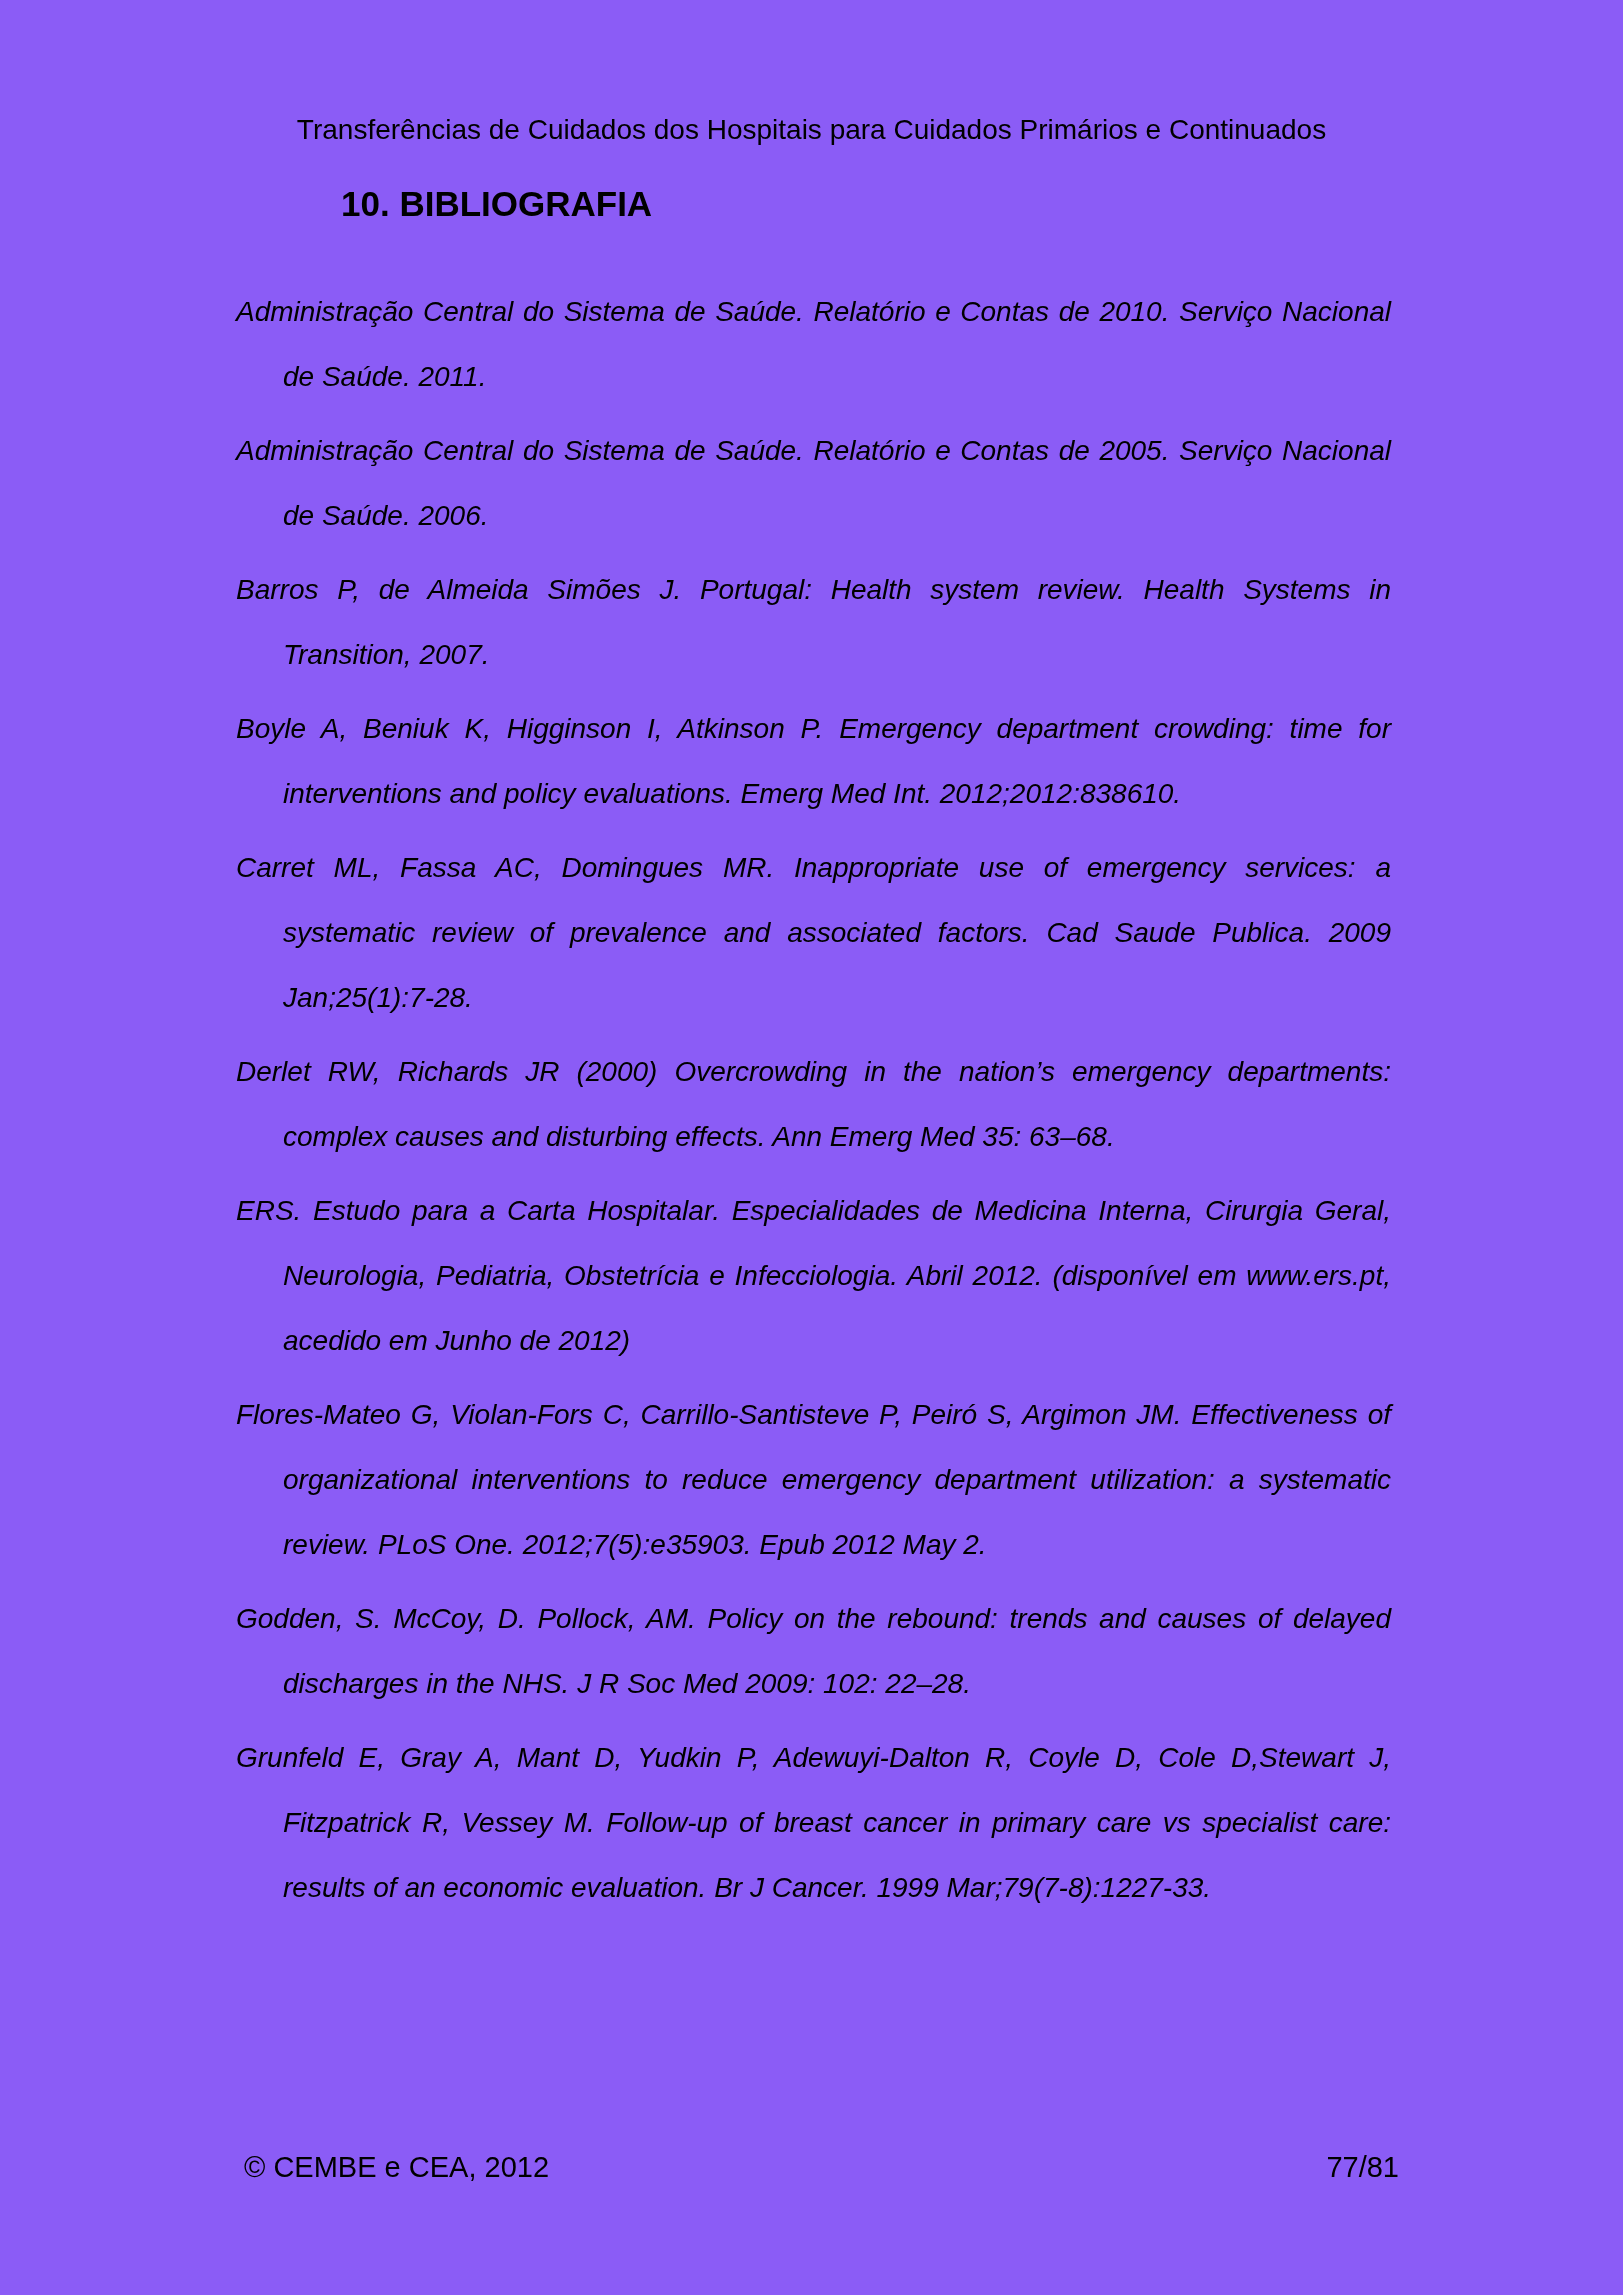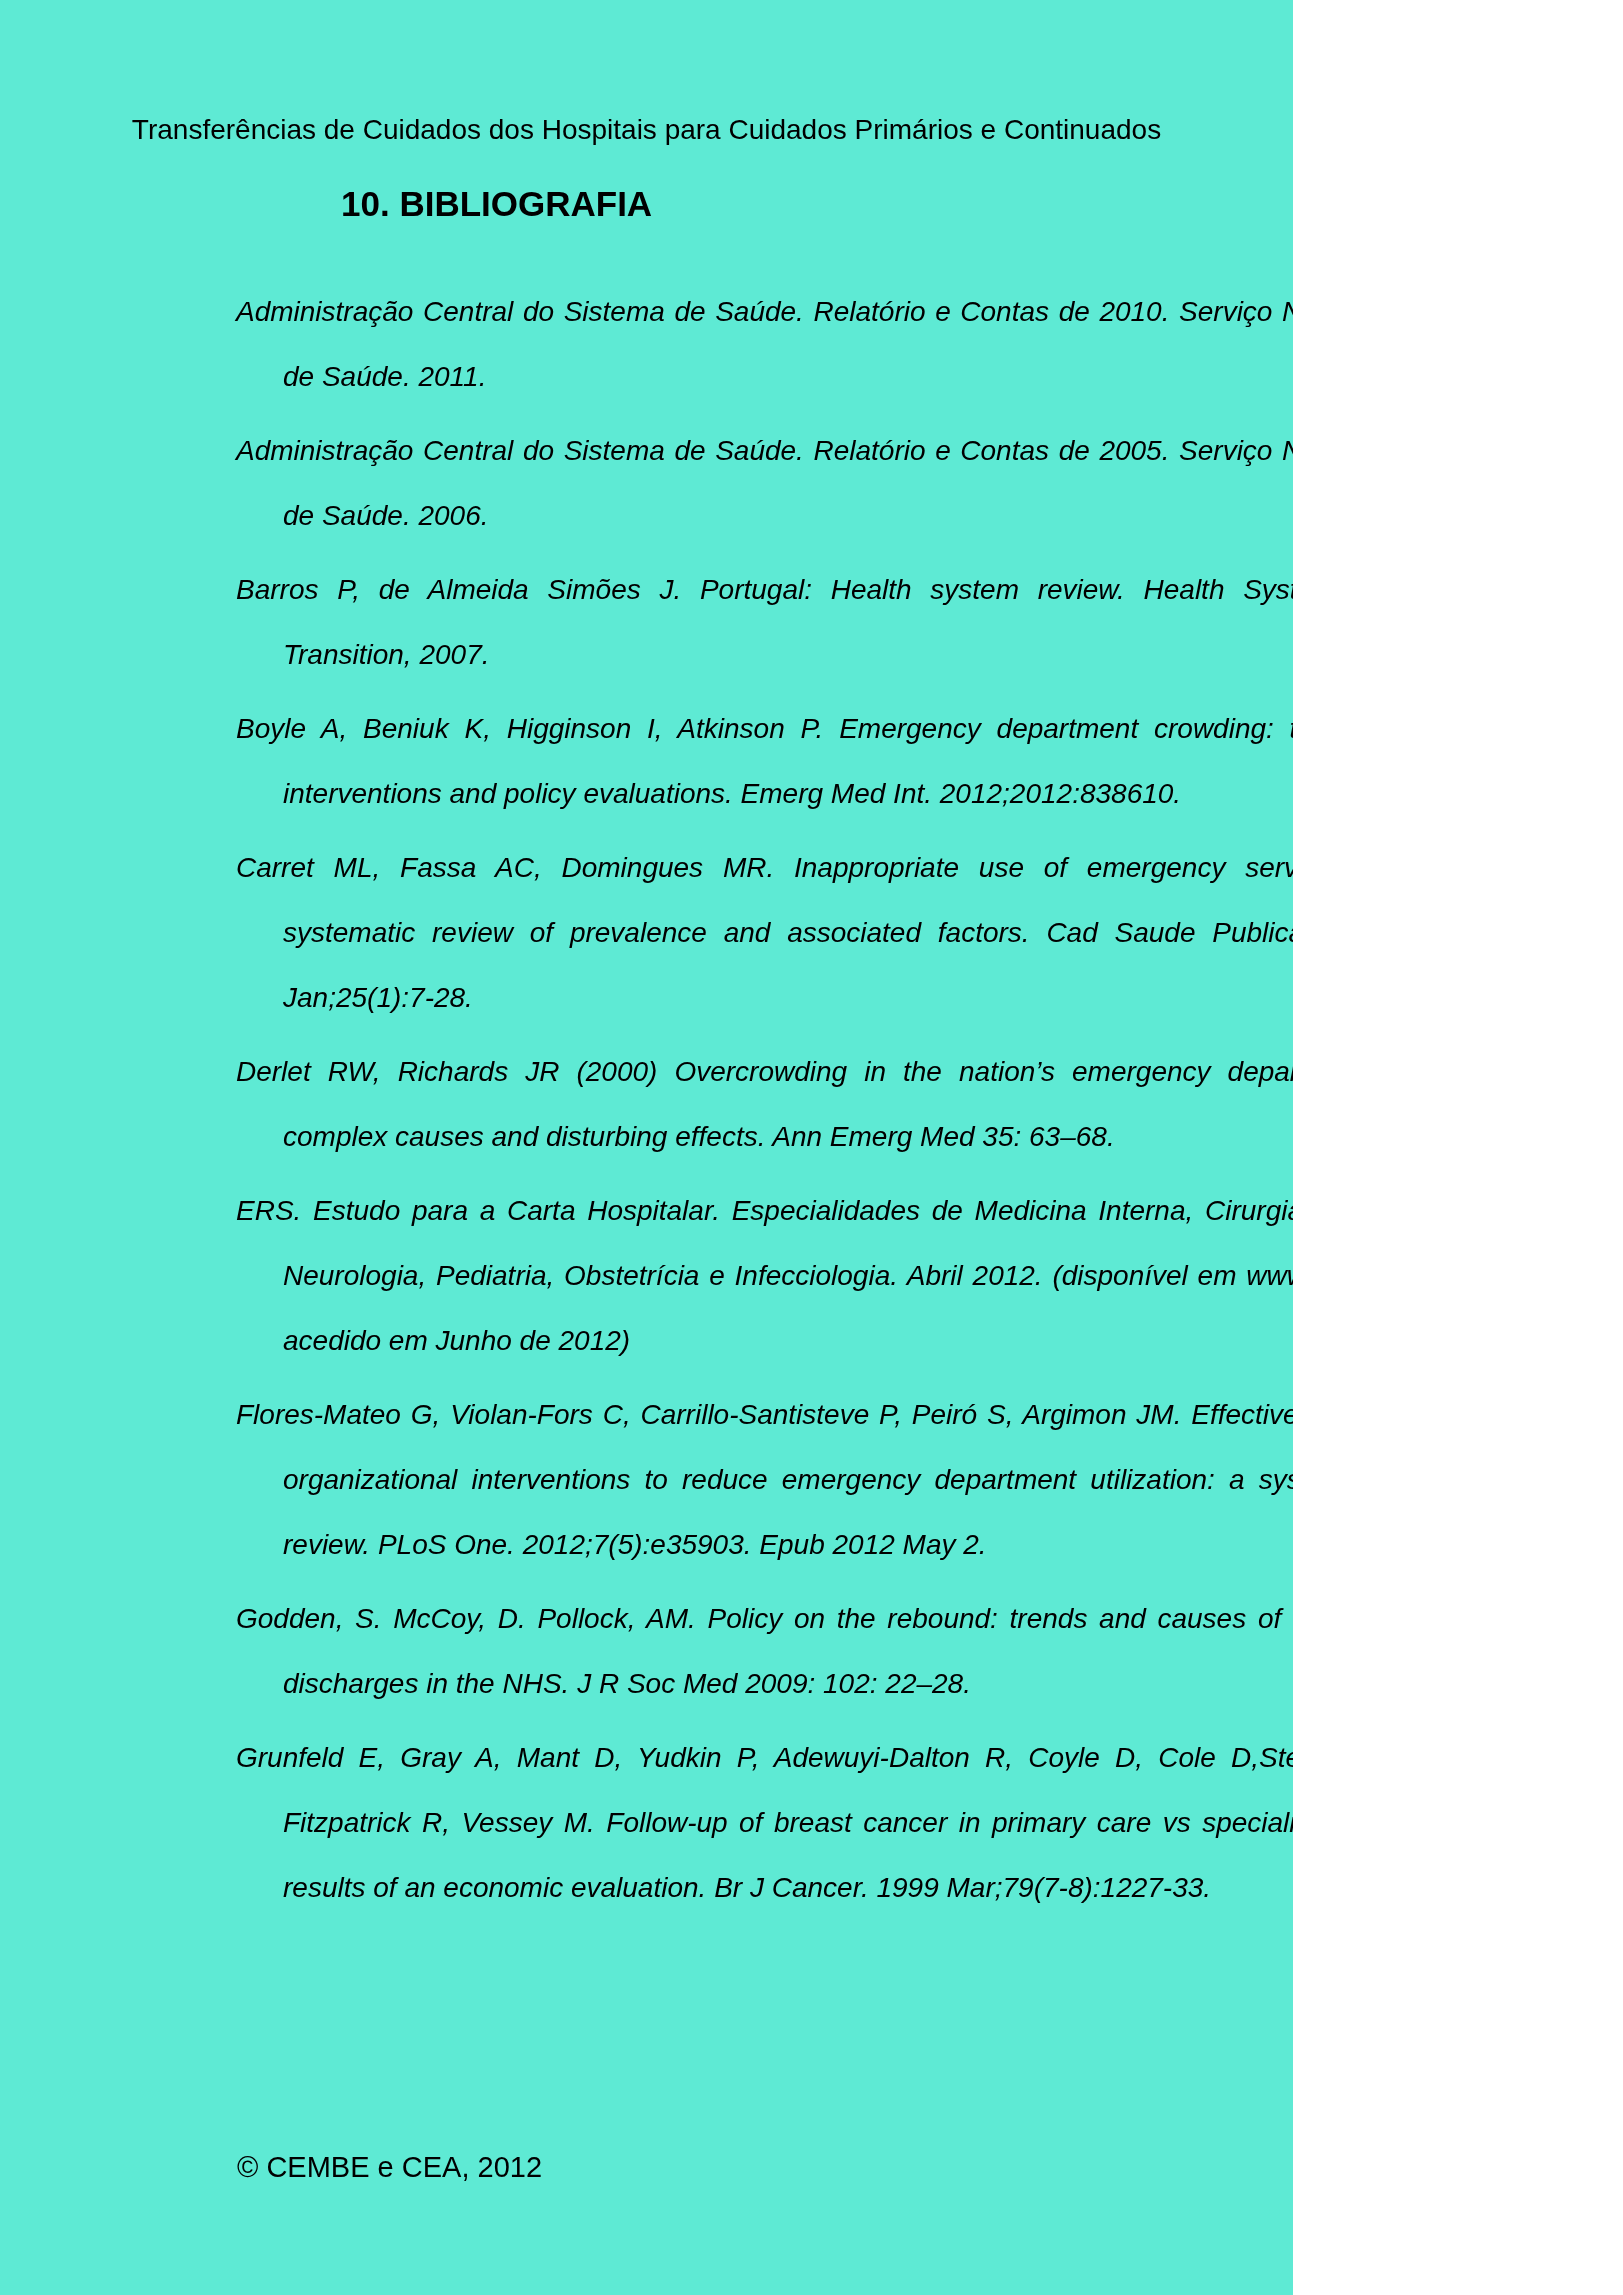--- a/index.html
+++ b/index.html
@@ -2,23 +2,23 @@
 <html style="font-size:12px"><head>
 <meta charset="utf-8">
 <style>
   html, body {
     margin: 0;
     padding: 0;
     background: #ffffff;
   }
   .page {
     position: relative;
-    width: 1293px;
+    width: 1623px;
     height: 2295px;
-    background: #5eead4;
+    background: #8b5cf6;
     color: #000000;
     font-family: "Liberation Sans", sans-serif;
     overflow: hidden;
   }
   .running-header {
     position: absolute;
     top: 112px;
     left: 0;
     width: 100%;
     text-align: center;
@@ -47,21 +47,21 @@
     font-style: italic;
   }
   .ref {
     margin: 0 0 9px 0;
     padding-left: 47px;
     text-indent: -47px;
   }
   .page-footer {
     position: absolute;
     top: 2149px;
-    left: 237px;
+    left: 244px;
     width: 1155px;
     display: flex;
     justify-content: space-between;
     align-items: baseline;
     font-size: 29px;
     line-height: 36px;
   }
 </style>
 </head>
 <body>

